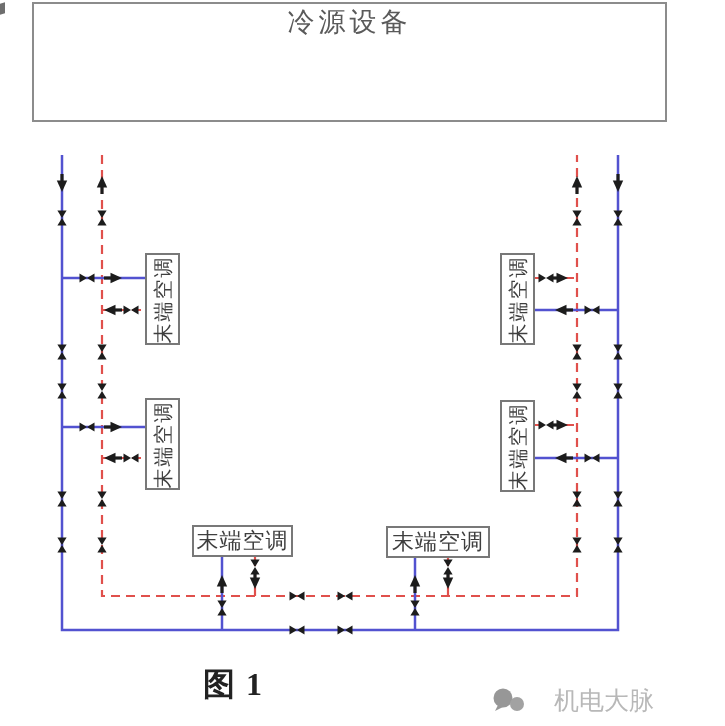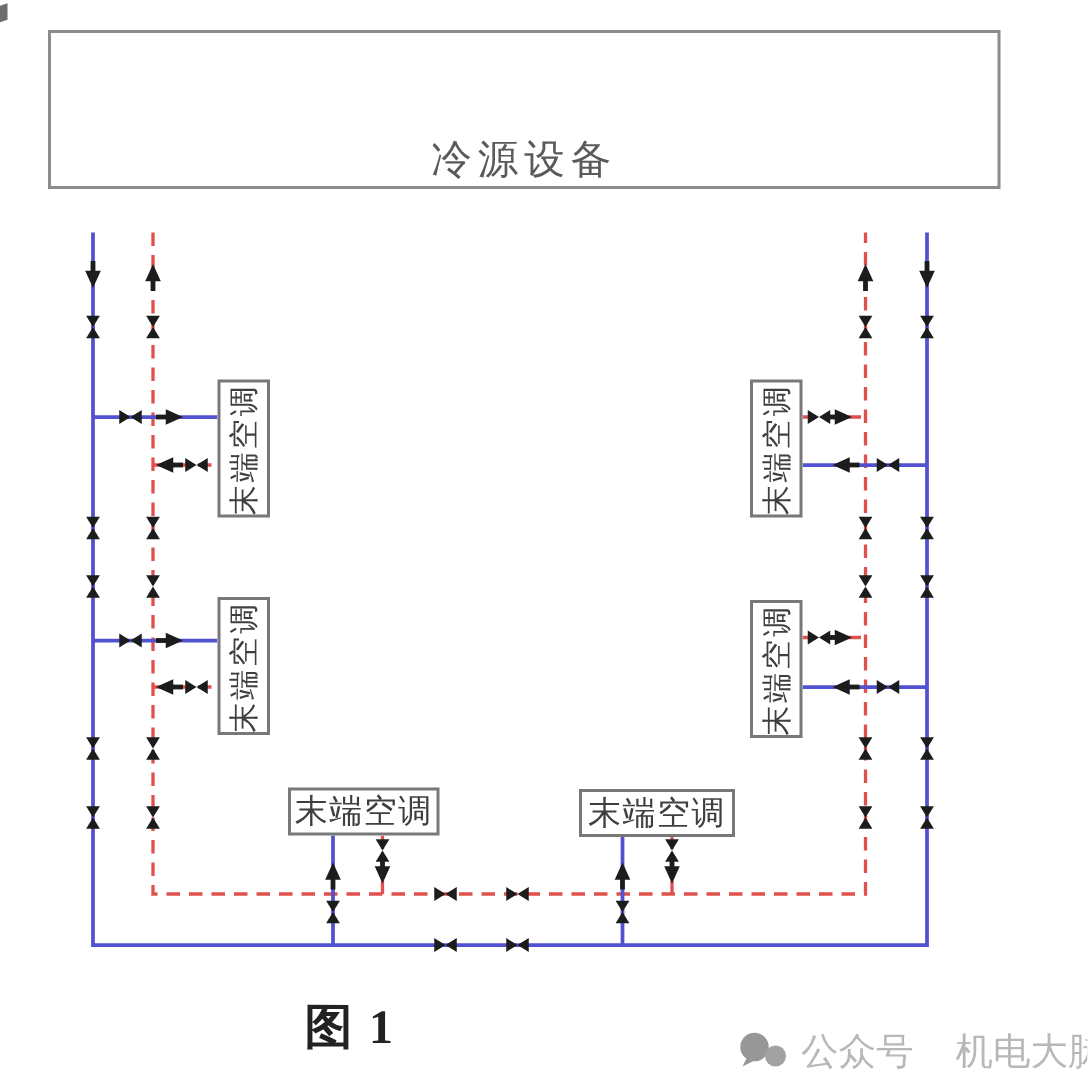--- a/index.html
+++ b/index.html
@@ -16,23 +16,23 @@
   html,body{margin:0;padding:0;background:#ffffff;}
   body{font-family:"Liberation Sans","DejaVu Sans",sans-serif;}
   .canvas{
     position:relative;width:725px;height:726px;background:#ffffff;overflow:hidden;
   }
   .diagram-svg{position:absolute;left:0;top:0;}
   .pipe-s{stroke:var(--supply-pipe);stroke-width:2.5;fill:none;}
   .pipe-r{stroke:var(--return-pipe);stroke-width:2.2;fill:none;stroke-dasharray:9 6;}
   .sym{fill:var(--symbol-color);stroke:none;}
   .equipment-box{
-    position:absolute;left:32px;top:20px;width:635px;height:106px;
+    position:absolute;left:32px;top:2px;width:635px;height:120px;
     border:2.5px solid var(--equipment-border);box-sizing:border-box;
-    display:flex;align-items:flex-end;justify-content:center;
+    display:flex;align-items:flex-start;justify-content:center;
   }
   .equipment-box .lbl{
     font-size:27px;color:var(--equipment-text);letter-spacing:4px;font-weight:500;
   }
   .tbox{
     position:absolute;border:2px solid var(--box-border);box-sizing:border-box;
     background:#ffffff;display:flex;align-items:center;justify-content:center;
     color:var(--label-text);
   }
   .tbox.vert{width:35px;height:92px;font-size:20px;}
@@ -188,17 +188,16 @@
   <div class="caption">
     <span>图 1</span>
   </div>
 
   <div class="watermark">
     <svg width="36" height="26" viewBox="0 0 36 26">
       <circle cx="13" cy="10" r="9.5" fill="#8f8f8f"></circle>
       <circle cx="27" cy="16" r="7" fill="#9b9b9b"></circle>
       <polygon points="8,17 5,23 13,19" fill="#8f8f8f"></polygon>
     </svg>
-    <span class="wm-prefix">公众号</span>
     <span class="wm-name">机电大脉</span>
   </div>
 
 </div>
 
 </body></html>

